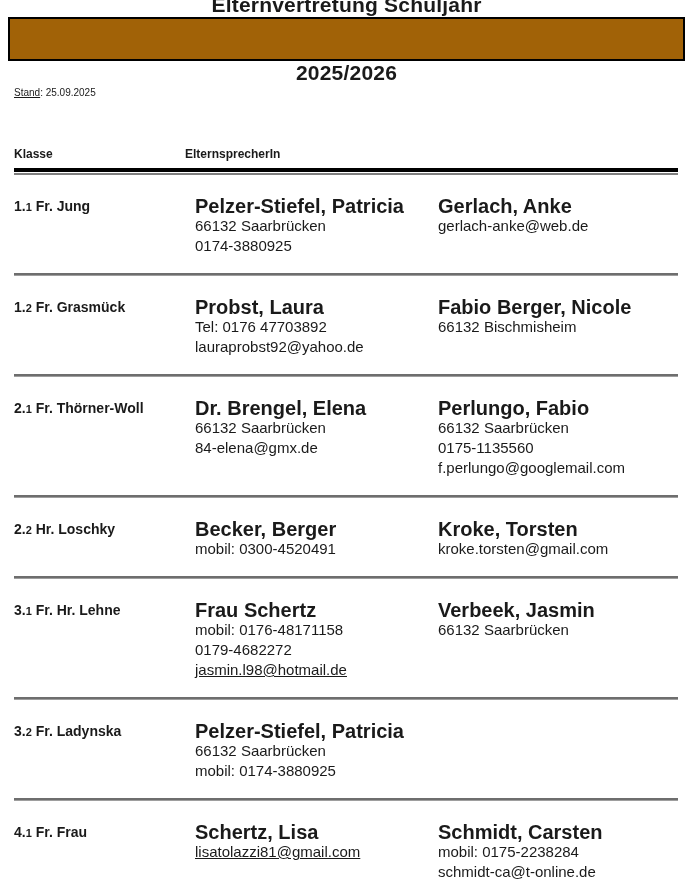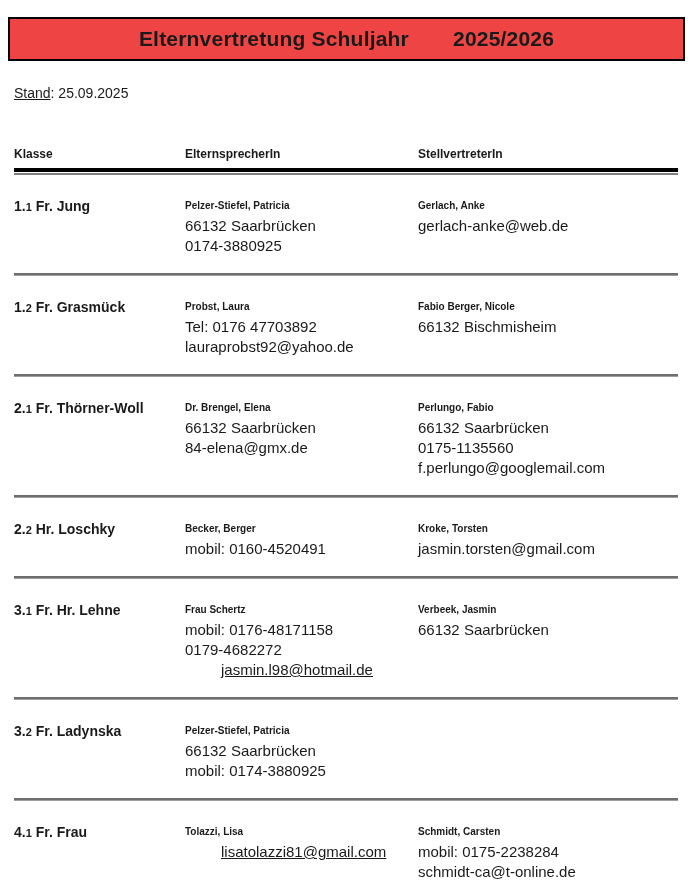--- a/index.html
+++ b/index.html
@@ -8,32 +8,33 @@
     background: #ffffff;
     color: #1a1a1a;
     font-family: "Liberation Sans", sans-serif;
     overflow: hidden;
     position: relative;
   }
   .title-box {
     margin: 17px 9px 0 8px;
     height: 40px;
     border: 2px solid #000000;
-    background: #ef4444;
+    background: #a16207;
     display: flex;
     align-items: center;
     justify-content: center;
     gap: 44px;
     font-weight: bold;
     font-size: 21px;
     letter-spacing: 0.2px;
+    flex-direction: column;
   }
   .stand {
     margin: 24px 0 0 14px;
-    font-size: 14px;
+    font-size: 10px;
     line-height: 16px;
   }
   .stand .u { text-decoration: underline; }
   .grid3 {
     display: grid;
     grid-template-columns: 171px 233px 1fr;
   }
   .thead {
     margin: 44px 18px 0 14px;
     font-weight: bold;
@@ -45,48 +46,48 @@
     height: 7px;
     background: linear-gradient(to bottom,
       #000000 0px, #000000 4px,
       #ffffff 4px, #ffffff 5px,
       #7f7f7f 5px, #7f7f7f 7px);
   }
   .trow {
     padding: 21px 18px 17px 14px;
     font-size: 13.5px;
     line-height: 20px;
+    gap: 10px;
   }
   .divider {
     margin: 0 16px 0 14px;
     height: 3px;
     background: linear-gradient(to bottom, #6e6e6e 0px, #6e6e6e 2px, #9e9e9e 2px, #9e9e9e 3px);
   }
   .kl { font-weight: bold; font-size: 14px; line-height: 20px; white-space: nowrap; }
   .kl .kmin { font-size: 11px; }
-  .pname { font-weight: bold; font-size: 10px; }
+  .pname { font-weight: bold; font-size: 20px; }
   .line { font-size: 15px; }
-  .line.link { text-decoration: underline; margin-left: 36px; }
+  .line.link { text-decoration: underline; }
 </style>
 </head>
 <body>
 
 <div class="page">
 
   <div class="title-box">
     <span>Elternvertretung Schuljahr</span>
     <span>2025/2026</span>
   </div>
 
   <div class="stand"><span class="u">Stand</span><span>: 25.09.2025</span></div>
 
   <div class="thead grid3">
     <span>Klasse</span>
     <span>ElternsprecherIn</span>
-    <span>StellvertreterIn</span>
   </div>
   <div class="thead-rule"></div>
 
   <div id="rows">
   <div class="trow grid3">
     <div class="kl"><span class="kmaj">1.</span><span class="kmin">1</span> <span class="kname">Fr. Jung</span></div>
     <div class="cell cell-s">
       <div class="pname">Pelzer-Stiefel, Patricia</div>
     <div class="line">66132 Saarbrücken</div>
           <div class="line">0174-3880925</div>
@@ -125,25 +126,25 @@
           <div class="line">0175-1135560</div>
           <div class="line">f.perlungo@googlemail.com</div>
         </div>
   </div>
   <div class="divider"></div>
 
   <div class="trow grid3">
     <div class="kl"><span class="kmaj">2.</span><span class="kmin">2</span> <span class="kname">Hr. Loschky</span></div>
     <div class="cell cell-s">
       <div class="pname">Becker, Berger</div>
-    <div class="line">mobil: 0160-4520491</div>
+    <div class="line">mobil: 0300-4520491</div>
         </div>
     <div class="cell cell-v">
       <div class="pname">Kroke, Torsten</div>
-    <div class="line">jasmin.torsten@gmail.com</div>
+    <div class="line">kroke.torsten@gmail.com</div>
         </div>
   </div>
   <div class="divider"></div>
 
   <div class="trow grid3">
     <div class="kl"><span class="kmaj">3.</span><span class="kmin">1</span> <span class="kname">Fr. Hr. Lehne</span></div>
     <div class="cell cell-s">
       <div class="pname">Frau Schertz</div>
     <div class="line">mobil: 0176-48171158</div>
           <div class="line">0179-4682272</div>
@@ -162,21 +163,21 @@
       <div class="pname">Pelzer-Stiefel, Patricia</div>
     <div class="line">66132 Saarbrücken</div>
           <div class="line">mobil: 0174-3880925</div>
         </div>
   </div>
   <div class="divider"></div>
 
   <div class="trow grid3">
     <div class="kl"><span class="kmaj">4.</span><span class="kmin">1</span> <span class="kname">Fr. Frau</span></div>
     <div class="cell cell-s">
-      <div class="pname">Tolazzi, Lisa</div>
+      <div class="pname">Schertz, Lisa</div>
     <div class="line link">lisatolazzi81@gmail.com</div>
         </div>
     <div class="cell cell-v">
       <div class="pname">Schmidt, Carsten</div>
     <div class="line">mobil: 0175-2238284</div>
           <div class="line">schmidt-ca@t-online.de</div>
         </div>
   </div>
 
 </div>

